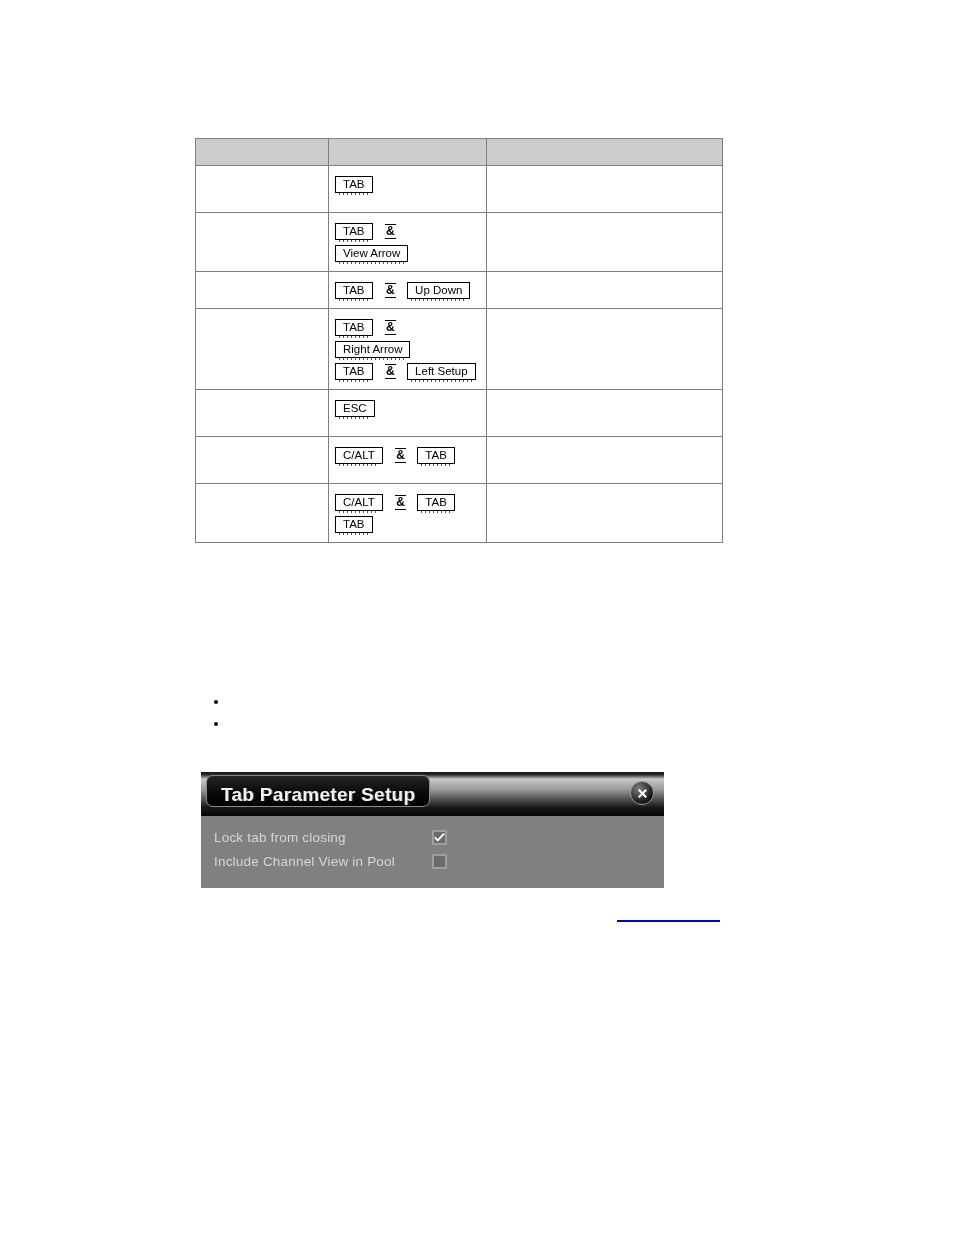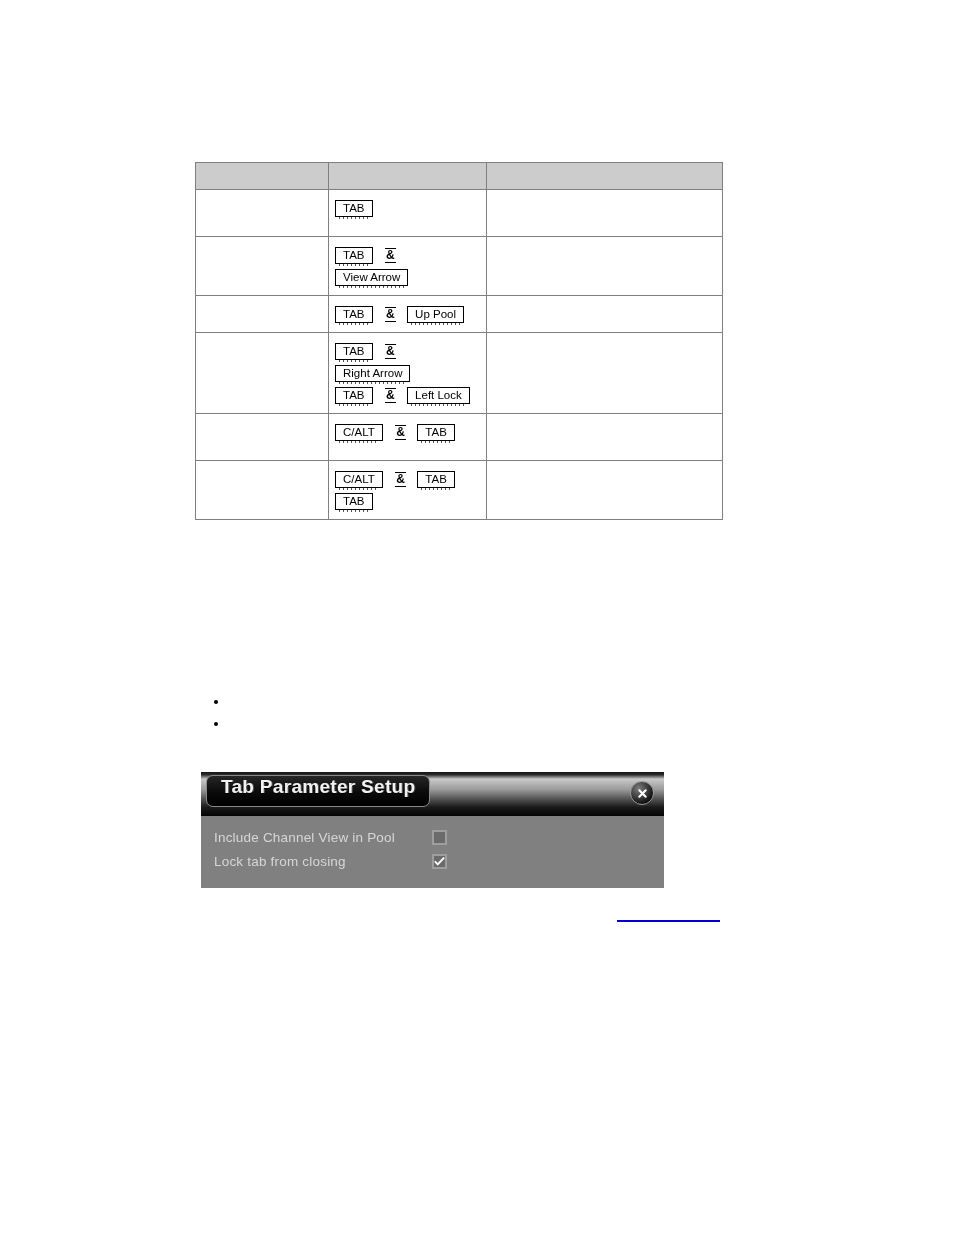--- a/index.html
+++ b/index.html
@@ -12,21 +12,21 @@
     height: 1235px;
     position: relative;
     font-family: "Liberation Sans", sans-serif;
     overflow: hidden;
   }
 
   
   .shortcut-table {
     position: absolute;
     left: 195px;
-    top: 162px;
+    top: 138px;
     width: 527px;
     border-collapse: collapse;
     table-layout: fixed;
   }
   .shortcut-table td {
     border: 1px solid #7f7f7f;
     padding: 0;
     vertical-align: top;
   }
   .col-desc   { width: 133px; }
@@ -153,21 +153,21 @@
   .title-pill {
     position: absolute;
     left: 5px;
     top: 3px;
     height: 30px;
     padding: 0 14px;
     border: 1px solid #8a8a8a;
     border-radius: 7px;
     background: linear-gradient(to bottom, #262626 0%, #0a0a0a 55%, #000000 100%);
     display: flex;
-    align-items: flex-start;
+    align-items: flex-end;
   }
   .title-text {
     font-family: "Liberation Sans", sans-serif;
     font-size: 19px;
     font-weight: bold;
     color: #f2f2f2;
     letter-spacing: 0.3px;
     text-shadow: 0 1px 0 #000, 1px 0 0 #555;
     white-space: nowrap;
   }
@@ -292,21 +292,21 @@
 
     <tr>
       <td>
           <div class="desc-cell" style="height:24px"></div>
         </td>
       <td>
           <div class="keys-cell">
         <span class="key-line">
           <span class="keycap">TAB</span>
           <span class="amp">&amp;</span>
-          <span class="keycap">Up Pool</span>
+          <span class="keycap">Up Down</span>
         </span>
       </div>
         </td>
       <td>
           <div class="notes-cell"></div>
         </td>
     </tr>
 
     <tr>
       <td>
@@ -317,29 +317,44 @@
         <span class="key-line">
           <span class="keycap">TAB</span>
           <span class="amp">&amp;</span>
         </span>
         <span class="key-line">
           <span class="keycap">Right Arrow</span>
         </span>
         <span class="key-line">
           <span class="keycap">TAB</span>
           <span class="amp">&amp;</span>
-          <span class="keycap">Left Lock</span>
-        </span>
-      </div>
-        </td>
-      <td>
-          <div class="notes-cell"></div>
-        </td>
-    </tr>
-
+          <span class="keycap">Left Setup</span>
+        </span>
+      </div>
+        </td>
+      <td>
+          <div class="notes-cell"></div>
+        </td>
+    </tr>
+
+    <tr>
+      <td>
+          <div class="desc-cell" style="height:46px"></div>
+        </td>
+      <td>
+          <div class="keys-cell">
+        <span class="key-line">
+          <span class="keycap">ESC</span>
+        </span>
+      </div>
+        </td>
+      <td>
+          <div class="notes-cell"></div>
+        </td>
+    </tr>
 
     <tr>
       <td>
           <div class="desc-cell" style="height:46px"></div>
         </td>
       <td>
           <div class="keys-cell">
         <span class="key-line">
           <span class="keycap">C/ALT</span>
           <span class="amp">&amp;</span>
@@ -386,27 +401,27 @@
       <span class="title-text">Tab Parameter Setup</span>
     </div>
     <div class="close-btn">
       <svg width="13" height="13" viewBox="0 0 13 13" aria-hidden="true">
         <path d="M3.3 3.3 L9.7 9.7 M9.7 3.3 L3.3 9.7" stroke="#ffffff" stroke-width="2.1" stroke-linecap="round"></path>
       </svg>
     </div>
   </div>
   <div class="dialog-body">
     <div class="opt-row">
-      <span class="opt-label">Include Channel View in Pool</span>
-      <span class="checkbox"></span>
-    </div>
-    <div class="opt-row">
       <span class="opt-label">Lock tab from closing</span>
       <span class="checkbox checked">
         <svg width="13" height="11" viewBox="0 0 13 11" aria-hidden="true">
           <path d="M1 5.2 L4.4 9 L12 0.8" fill="none" stroke="#ffffff" stroke-width="2.2"></path>
         </svg>
       </span>
     </div>
+    <div class="opt-row">
+      <span class="opt-label">Include Channel View in Pool</span>
+      <span class="checkbox"></span>
+    </div>
   </div>
 </div>
 
 <div class="blue-rule"></div>
 
 </body></html>

